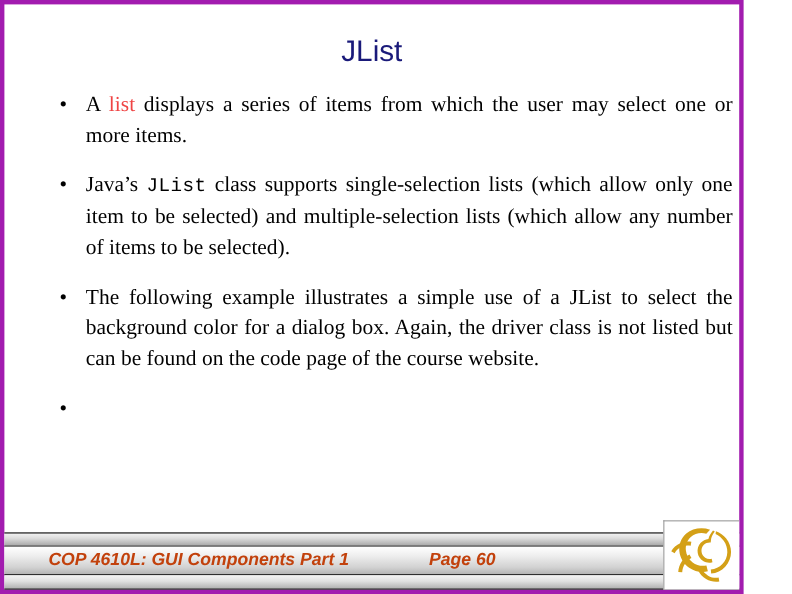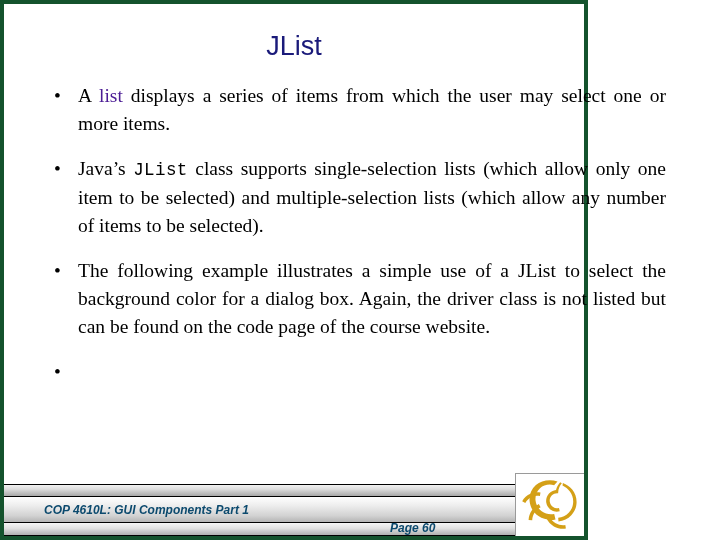--- a/index.html
+++ b/index.html
@@ -9,25 +9,25 @@
   }
   body {
     width: 720px;
     height: 540px;
     overflow: hidden;
     font-family: "Liberation Serif", serif;
   }
 
   #slide {
     position: relative;
-    width: 588px;
+    width: 676px;
     height: 540px;
     box-sizing: border-box;
     background: #ffffff;
-    border: 4px solid #14532d;
+    border: 4px solid #a21caf;
   }
 
   
   #title {
     position: absolute;
     left: 0;
     right: 0;
     top: 26px;
     text-align: center;
     font-family: "Liberation Sans", sans-serif;
@@ -64,21 +64,21 @@
     left: 8px;
     top: 0;
     font-size: 19.5px;
     line-height: 28px;
     color: #000000;
   }
 
   .bullet .txt { display: inline; }
 
   .kw-blue {
-    color: #4c1d95;
+    color: #ef4444;
   }
   .kw-mono {
     font-family: "Liberation Mono", "DejaVu Sans Mono", monospace;
     font-size: 17.5px;
     color: #000000;
     letter-spacing: 0.4px;
   }
 
   
   #footer {
@@ -121,33 +121,33 @@
   #footer-text {
     position: absolute;
     top: 17px;
     left: 0;
     right: 0;
     height: 26px;
     line-height: 26px;
     font-family: "Liberation Sans", sans-serif;
     font-style: italic;
     font-weight: bold;
-    font-size: 12px;
-    color: #0c4a6e;
+    font-size: 16px;
+    color: #c2410c;
     white-space: nowrap;
   }
   #footer-course {
     position: absolute;
     left: 40px;
     top: 0;
   }
   #footer-page {
     position: absolute;
     left: 386px;
-    top: 18px;
+    top: 0;
   }
   #footer-author {
     position: absolute;
     left: 497px;
     top: 0;
   }
 
   
   #logo {
     position: absolute;

